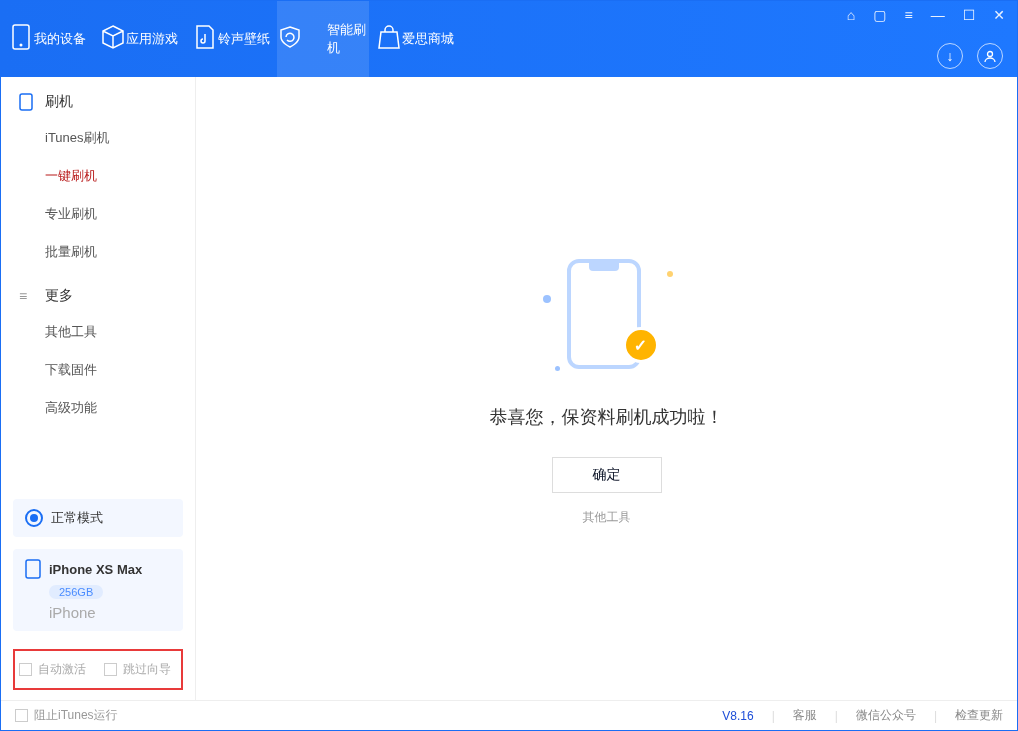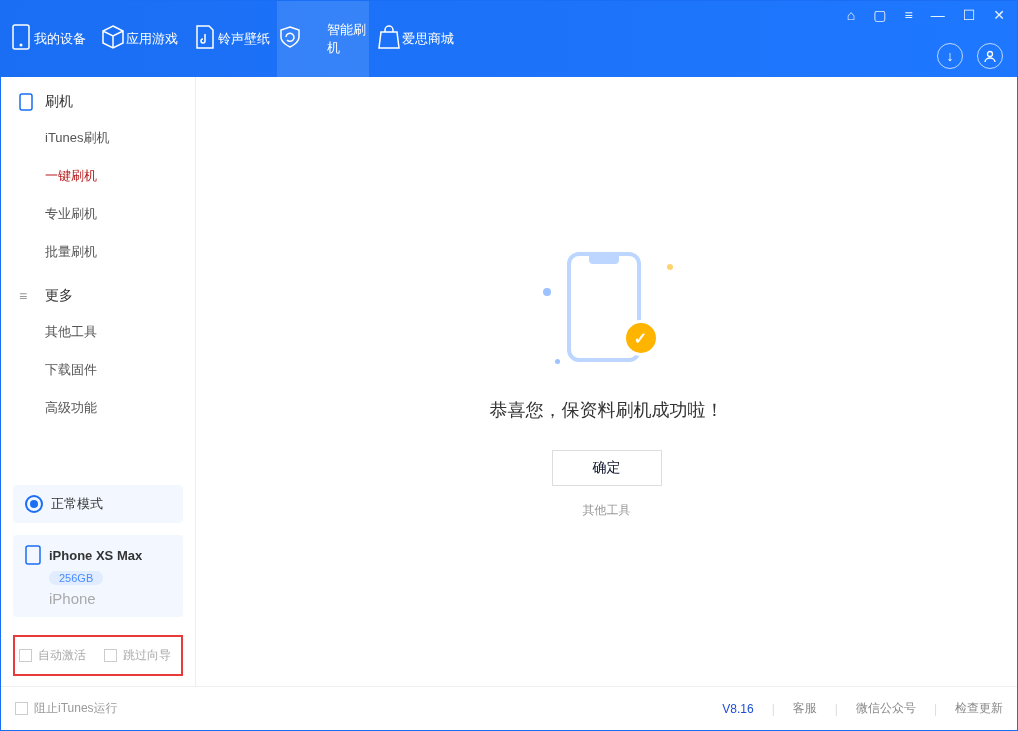--- a/index.html
+++ b/index.html
@@ -30,21 +30,21 @@
 .mode-dot { width: 18px; height: 18px; border: 2px solid #1a6ef4; border-radius: 50%; margin-right: 8px; position: relative; }
 .mode-dot:after { content: ""; position: absolute; inset: 3px; background: #1a6ef4; border-radius: 50%; }
 .device-card { margin: 4px 12px 8px 12px; background: #f3f7ff; border-radius: 4px; padding: 10px 12px; }
 .device-name { font-size: 13px; color: #333; font-weight: 600; display: flex; align-items: center; }
 .device-name svg { margin-right: 8px; }
 .storage-pill { display: inline-block; background: #e1ecff; color: #4a8cff; border-radius: 10px; padding: 1px 10px; font-size: 11px; margin-top: 6px; margin-left: 24px; }
 .device-type { font-size: 15px; color: #aaa; margin-top: 4px; margin-left: 24px; }
 .checkbox-row { margin: 10px 12px; border: 2px solid #e83a3a; padding: 10px 4px; display: flex; gap: 18px; }
 .cb { display: flex; align-items: center; font-size: 12px; color: #aaa; cursor: pointer; }
 .cb-box { width: 13px; height: 13px; border: 1px solid #ccc; margin-right: 6px; }
-.footer { height: 44px; border-top: 1px solid #eee; display: flex; align-items: center; padding: 12px 14px; font-size: 12px; color: #999; }
+.footer { height: 30px; border-top: 1px solid #eee; display: flex; align-items: center; padding: 12px 14px; font-size: 12px; color: #999; }
 .footer .cb { color: #999; }
 .footer-right { margin-left: auto; display: flex; align-items: center; gap: 18px; color: #888; }
 .footer-right .sep { color: #ddd; }
 .version { color: #1d4ed8; }
 .main { flex: 1; display: flex; flex-direction: column; align-items: center; justify-content: center; }
 .illust { position: relative; width: 140px; height: 130px; margin-bottom: 24px; }
 .phone-shape { position: absolute; left: 30px; top: 8px; width: 74px; height: 110px; border: 4px solid #bcd6ff; border-radius: 12px; background: #fff; }
 .phone-notch { position: absolute; left: 50%; top: 0; transform: translateX(-50%); width: 30px; height: 8px; background: #bcd6ff; border-radius: 0 0 4px 4px; }
 .check-badge { position: absolute; right: 18px; bottom: 18px; width: 36px; height: 36px; background: #ffb400; border-radius: 50%; border: 3px solid #fff; display: flex; align-items: center; justify-content: center; color: #fff; font-weight: bold; }
 .sparkle { position: absolute; width: 8px; height: 8px; background: #9cc2ff; border-radius: 50%; }

